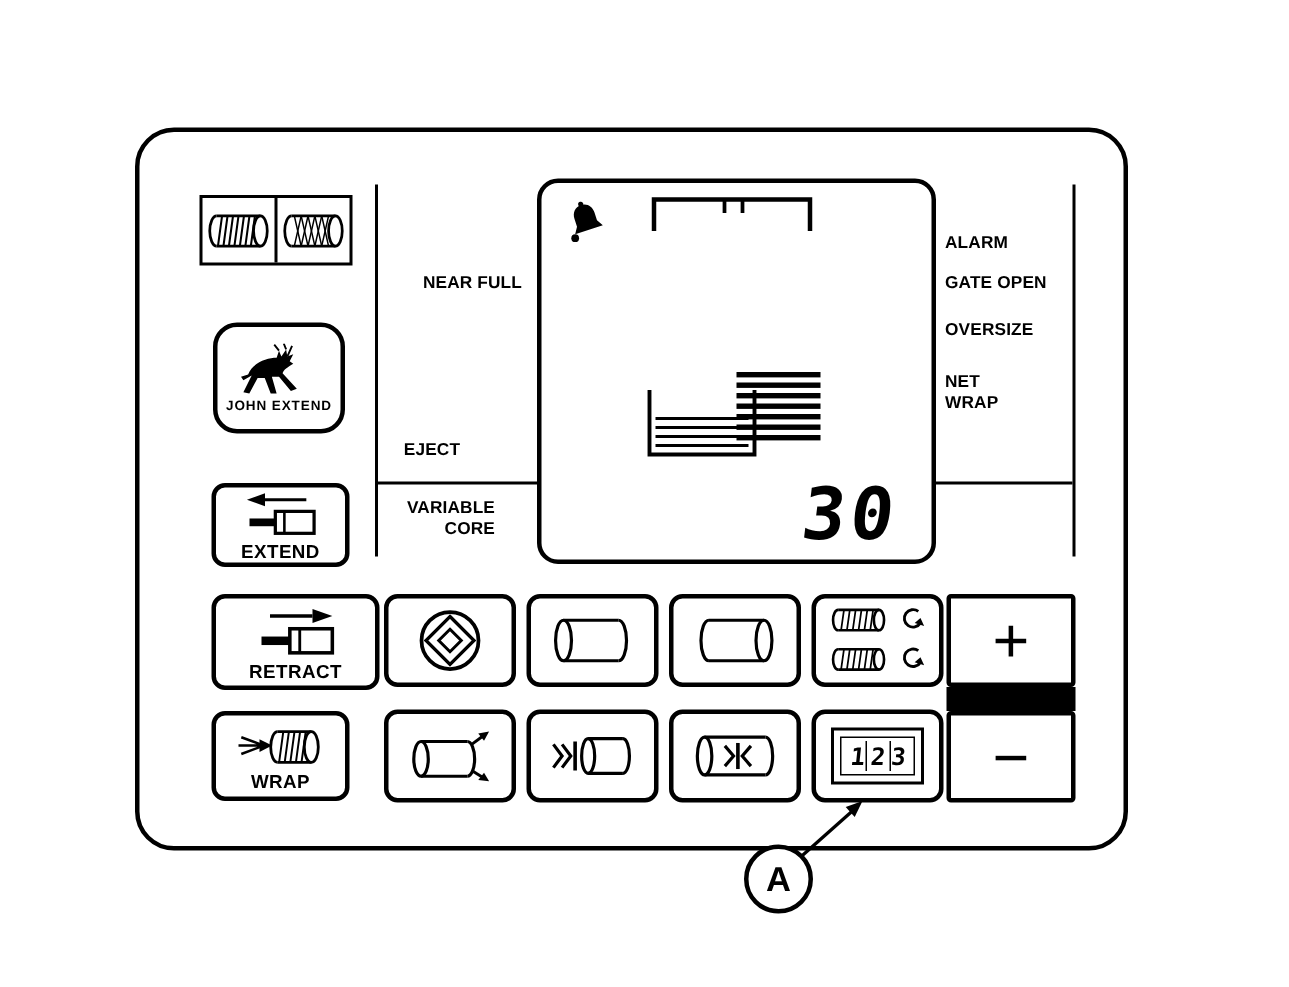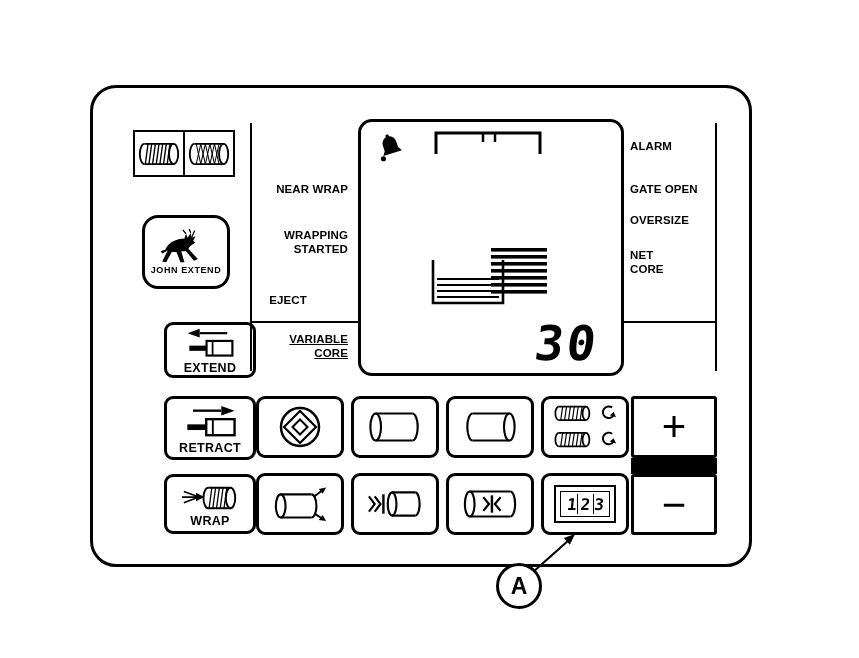--- a/index.html
+++ b/index.html
@@ -20,21 +20,21 @@
     position: absolute; font-weight: bold; font-size: 11.5px; line-height: 13.5px;
     white-space: pre-line; letter-spacing: 0.1px;
   }
   .lbl.right-align { text-align: right; }
   .vline { position: absolute; width: 0; border-left: 2.5px solid #000; }
   .hline { position: absolute; height: 0; border-top: 2.5px solid #000; }
 
   .side-btn {
     position: absolute; background: #fff; border: 3px solid #000; border-radius: 9px;
     display: flex; flex-direction: column; align-items: center; justify-content: center;
-    gap: 2px; padding-top: 3px; margin-left: 23px;
+    gap: 2px; padding-top: 3px;
   }
   .side-btn .btn-label { font-weight: bold; font-size: 12.5px; letter-spacing: 0.3px; }
 
   .grid-btn {
     position: absolute; width: 88px; height: 62px; background: #fff;
     border: 3px solid #000; border-radius: 9px;
     display: flex; align-items: center; justify-content: center;
   }
 
   .pm-btn {
@@ -131,21 +131,21 @@
       <svg width="62" height="32" viewBox="0 0 64 36">
         <line x1="52" y1="6" x2="20" y2="6" stroke="#000" stroke-width="2.5"></line>
         <polygon points="6,6 20,1 20,11" fill="#000"></polygon>
         <rect x="28" y="15" width="30" height="17" fill="none" stroke="#000" stroke-width="2.5"></rect>
         <line x1="35" y1="15" x2="35" y2="32" stroke="#000" stroke-width="2"></line>
         <rect x="8" y="20.5" width="20" height="6" fill="#000"></rect>
       </svg>
       <div class="btn-label">EXTEND</div>
     </div>
 
-    <div class="side-btn" style="left:48px; top:308px; width:92px; height:64px;">
+    <div class="side-btn" style="left:48px; top:308px; width:112px; height:64px;">
       <svg width="62" height="34" viewBox="0 0 64 36">
         <line x1="14" y1="6" x2="44" y2="6" stroke="#000" stroke-width="2.5"></line>
         <polygon points="58,6 44,1 44,11" fill="#000"></polygon>
         <rect x="28" y="15" width="30" height="17" fill="none" stroke="#000" stroke-width="2.5"></rect>
         <line x1="35" y1="15" x2="35" y2="32" stroke="#000" stroke-width="2"></line>
         <rect x="8" y="20.5" width="20" height="6" fill="#000"></rect>
       </svg>
       <div class="btn-label">RETRACT</div>
     </div>
 
@@ -157,25 +157,23 @@
         <ellipse cx="54" cy="15" rx="5" ry="11" stroke="#000" stroke-width="2" fill="none"></ellipse>
         <path d="M30 4 H54 M30 26 H54" stroke="#000" stroke-width="2" fill="none"></path>
         <path stroke="#000" stroke-width="1.4" fill="none" d="M34 4 L31 26 M38 4 L35 26 M42 4 L39 26 M46 4 L43 26 M50 4 L47 26"></path>
       </svg>
       <div class="btn-label">WRAP</div>
     </div>
 
     <div class="vline" style="left:157px; top:35px; height:248px;"></div>
     <div class="hline" style="left:157px; top:233px; width:108px;"></div>
 
-    <div class="lbl right-align" style="left:135px; top:95px; width:120px;">NEAR WRAP</div>
-    <div class="lbl right-align" style="left:135px; top:141px; width:120px;">WRAPPING
-STARTED</div>
+    <div class="lbl right-align" style="left:135px; top:95px; width:120px;">NEAR FULL</div>
     <div class="lbl right-align" style="left:135px; top:206px; width:120px;text-align:center;">EJECT</div>
-    <div class="lbl right-align" style="left:135px; top:245px; width:120px;text-decoration:underline;">VARIABLE
+    <div class="lbl right-align" style="left:117px; top:245px; width:120px;">VARIABLE
 CORE</div>
 
     <div class="display">
       <svg class="abs" style="left:16px; top:10px;" width="28" height="32" viewBox="0 0 26 28">
         <g transform="rotate(-18 13 14)">
           <path fill="#000" d="M13 3 C9 3 6.5 6 6.5 10 L6.5 15 L4 19 L22 19 L19.5 15 L19.5 10 C19.5 6 17 3 13 3 Z"></path>
           <circle cx="13" cy="2.5" r="1.6" fill="#000"></circle>
         </g>
         <circle cx="6" cy="24" r="2.4" fill="#000"></circle>
       </svg>
@@ -199,25 +197,25 @@
           <rect x="62" y="42" width="56" height="3.6"></rect>
         </g>
       </svg>
 
       <div class="seg-count">30</div>
     </div>
 
     <div class="vline" style="left:622px; top:35px; height:248px;"></div>
     <div class="hline" style="left:531px; top:233px; width:91px;"></div>
 
-    <div class="lbl" style="left:537px; top:52px; width:90px;">ALARM</div>
+    <div class="lbl" style="left:537px; top:68px; width:90px;">ALARM</div>
     <div class="lbl" style="left:537px; top:95px; width:90px;">GATE OPEN</div>
     <div class="lbl" style="left:537px; top:126px; width:90px;">OVERSIZE</div>
     <div class="lbl" style="left:537px; top:161px; width:90px;">NET
-CORE</div>
+WRAP</div>
 
     <div class="grid-btn" style="left:163px; top:308px;">
       <svg width="46" height="46" viewBox="0 0 46 46">
         <circle cx="23" cy="23" r="19" fill="none" stroke="#000" stroke-width="2.5"></circle>
         <polygon points="23,7 39,23 23,39 7,23" fill="none" stroke="#000" stroke-width="2.2"></polygon>
         <polygon points="23,15.5 30.5,23 23,30.5 15.5,23" fill="none" stroke="#000" stroke-width="2"></polygon>
       </svg>
     </div>
 
     <div class="grid-btn" style="left:258px; top:308px;">

